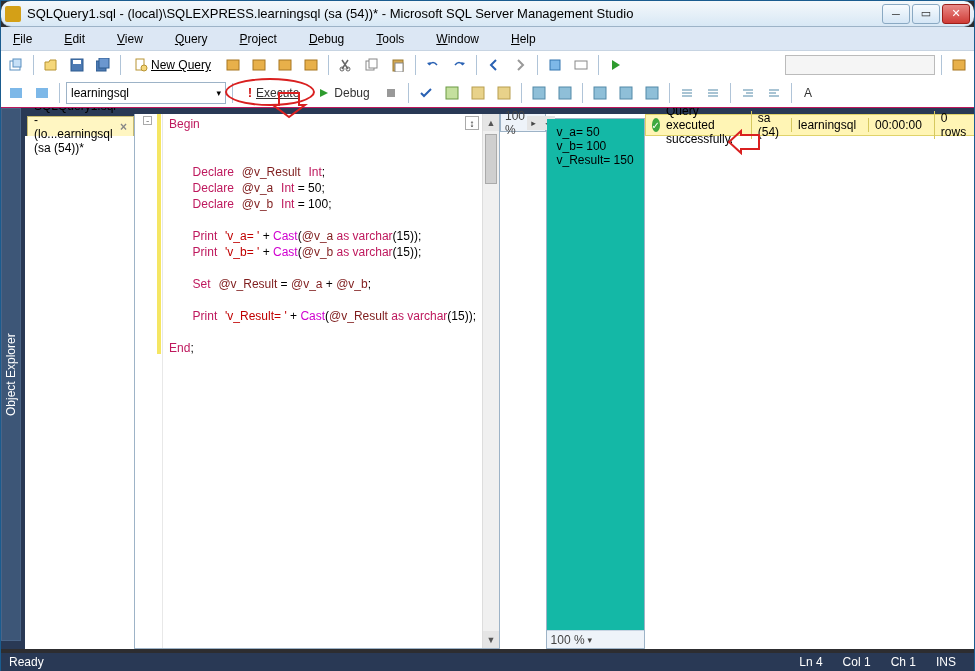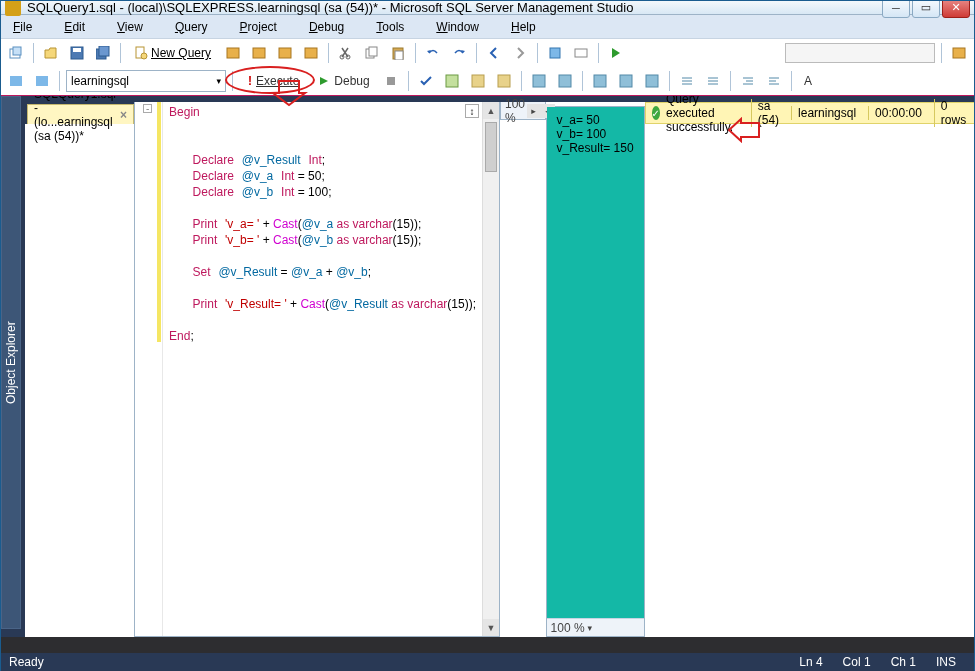--- a/index.html
+++ b/index.html
@@ -1,19 +1,19 @@
 <!DOCTYPE html>
 <html><head>
 <meta charset="utf-8">
 <style>
 * { margin: 0; padding: 0; box-sizing: border-box; font-family: "Segoe UI", Tahoma, sans-serif; font-size: 12px; }
 body { width: 975px; height: 671px; background: #2d2d30; overflow: hidden; border: 1px solid #1a5c8f; }
 
 
-.titlebar { height: 14px; background: linear-gradient(#f4f8fb, #d8e8f5); display: flex; align-items: center; padding: 0 4px; border-bottom: 1px solid #9db3c7; }
+.titlebar { height: 26px; background: linear-gradient(#f4f8fb, #d8e8f5); display: flex; align-items: center; padding: 0 4px; border-bottom: 1px solid #9db3c7; border-radius: 10px; }
 .titlebar .appicon { width: 16px; height: 16px; background: #d4a017; margin-right: 6px; border-radius: 2px; }
 .titlebar .title { flex: 1; color: #000; font-size: 13px; }
 .winbtns { display: flex; gap: 2px; }
 .winbtn { width: 28px; height: 20px; background: linear-gradient(#f7fbfe,#d5e6f5); border: 1px solid #8aa9c3; border-radius: 3px; display:flex; align-items:center; justify-content:center; font-size: 11px; color:#333; }
 .winbtn.close { background: linear-gradient(#e98b88,#cf3b36); color:#fff; border-color:#9d1f19; }
 
 
 .menubar { height: 24px; background: #dce7f4; display:flex; align-items:center; padding: 0 4px; gap: 16px; border-bottom: 1px solid #c7d4e2; }
 .menuitem { padding: 2px 8px; color:#000; cursor:default; }
 .menuitem u { text-decoration: underline; }
@@ -43,21 +43,21 @@
 .doctab { height:20px; background:#fff6c2; border:1px solid #c5b86f; border-bottom:none; padding:0 6px; display:flex; align-items:center; gap:4px; font-size:11px; }
 .doctab .closex { color:#888; font-weight:bold; }
 
 
 .code-wrap { flex:0 0 288px; display:flex; border:1px solid #9db3c7; border-top:none; position:relative; }
 .code-margin { width:28px; background:#fff; border-right:1px solid #e8e8e8; position:relative; }
 .code-margin .yellowbar { position:absolute; left:22px; top:0; width:4px; height:240px; background:#f5e663; }
 .code-margin .collapse { position:absolute; left:8px; top:2px; font-size:10px; color:#888; border:1px solid #aaa; width:9px; height:9px; line-height:7px; text-align:center; }
 .code { flex:1; padding:2px 6px; font-family: Consolas, monospace; font-size:13px; line-height:16px; white-space:pre; overflow:auto; }
 .kw { color:#be185d; }
-.usr { color:#0369a1;margin-top:41px; }
+.usr { color:#7f1d1d;margin-top:41px; }
 .str { color:#c00000; }
 .fn  { color:#d000d0; }
 .scroll-v { width:17px; background:#f0f0f0; border-left:1px solid #ddd; position:relative; }
 .scroll-v .thumb { position:absolute; left:2px; right:2px; top:20px; height:50px; background:#cfcfcf; border:1px solid #aaa; }
 .scroll-v .arr { position:absolute; left:0; right:0; height:17px; background:#e5e5e5; display:flex; align-items:center; justify-content:center; font-size:9px; color:#555;}
 .scroll-v .arr.up{ top:0;} .scroll-v .arr.dn{ bottom:0;}
 .code-corner { position:absolute; top:2px; right:20px; width:14px; height:14px; border:1px solid #aaa; background:#fff; font-size:10px; display:flex; align-items:center; justify-content:center; }
 
 
 .zoombar { height:18px; border:1px solid #9db3c7; border-top:none; background:#eef3f9; display:flex; align-items:center; padding:0 4px; font-size:11px; color:#444; }

